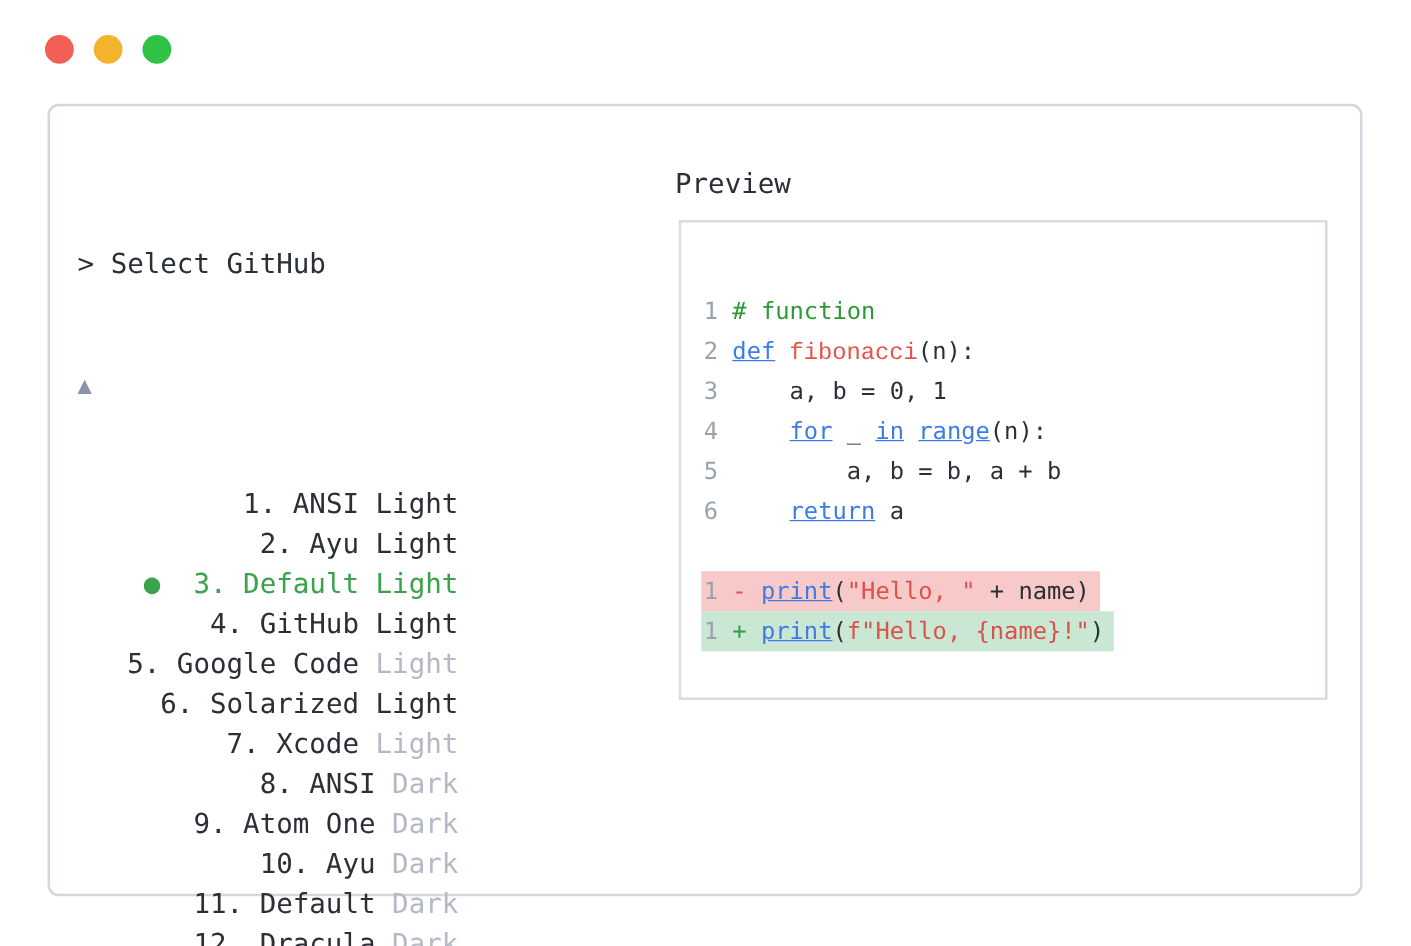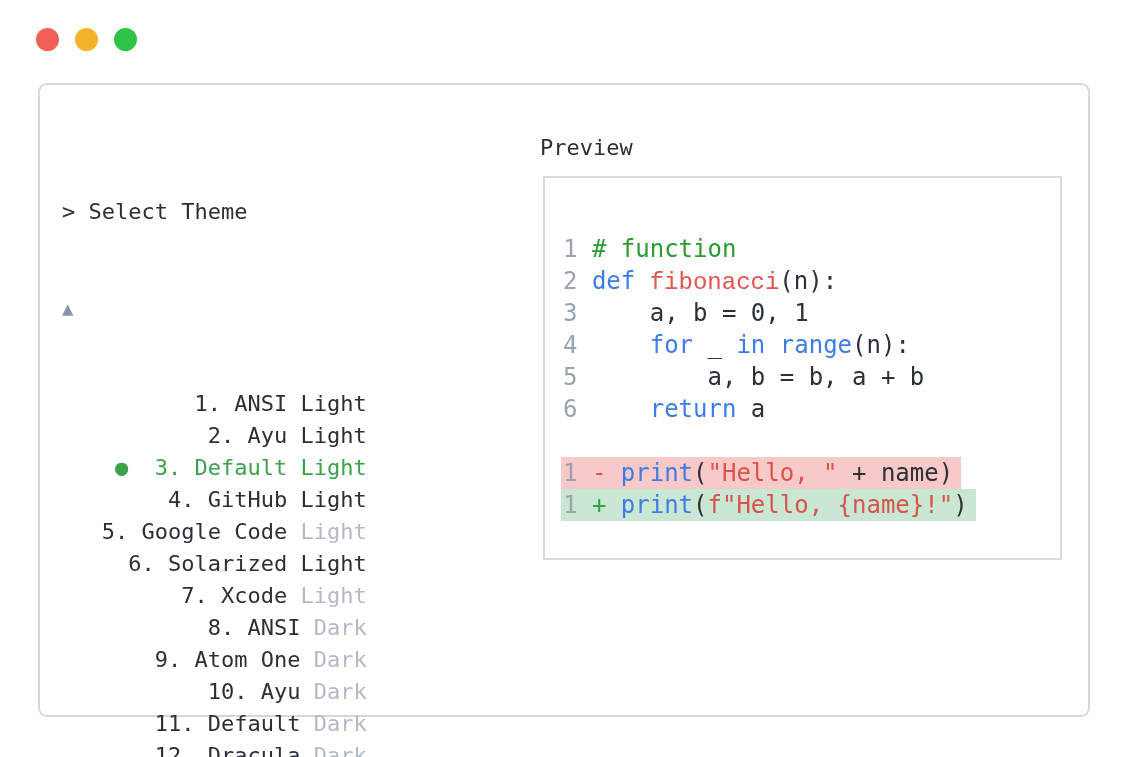--- a/index.html
+++ b/index.html
@@ -37,48 +37,48 @@
     position:absolute;left:500px;top:47px;
     font-size:22px;line-height:32px;color:var(--fg,#2b3036);
   }
   .preview-box{
     position:absolute;left:503px;top:91px;width:519px;height:384px;
     border:2px solid var(--pbox-border,#d7dbe2);background:#fff;
     box-sizing:border-box;overflow:hidden;
   }
   .code{
     padding:55px 0 16px 18px;
-    font-size:24px;line-height:32px;white-space:pre;
+    font-size:19px;line-height:32px;white-space:pre;
   }
   .cline{white-space:pre;height:32px;}
   .lno{color:var(--lno,#9aa2ae);}
   .tok-plain{color:var(--fg,#2b3036);}
   .tok-comment{color:var(--comment,#2a9a31);}
-  .tok-kw{color:var(--kw,#3d7ce8);}
+  .tok-kw{color:var(--kw,#3d7ce8);text-decoration:underline;}
   .tok-fn{color:var(--fn,#e5534b);font-family:Liberation Mono, monospace;}
   .tok-str{color:var(--str,#d9524c);}
   .sign-minus{color:var(--minus,#d94f4f);}
   .sign-plus{color:var(--plus,#2f9e44);}
   .hl{display:inline-block;padding:0 8px 0 2px;margin-left:-2px;}
   .hl.removed{background:var(--bg-removed,#f8c9c9);}
   .hl.added{background:var(--bg-added,#c9e7d3);}
 </style>
 </head>
 <body>
 
 <div class="lights">
   <span class="light red"></span>
   <span class="light yellow"></span>
   <span class="light green"></span>
 </div>
 
 <div class="panel">
 
   <div class="leftcol">
-    <div class="prompt"><span>&gt;</span><span> </span><span>Select Theme</span></div>
+    <div class="prompt"><span>&gt;</span><span> </span><span>Select GitHub</span></div>
     <div class="scroll-up">▲</div>
     <div id="theme-list"><div class="row"><span class="bullet">  </span><span class="num"> 1. </span><span class="lbl">ANSI Light</span></div><div class="row"><span class="bullet">  </span><span class="num"> 2. </span><span class="lbl">Ayu Light</span></div><div class="row"><span class="bullet">● </span><span class="num sel"> 3. </span><span class="lbl sel">Default Light</span></div><div class="row"><span class="bullet">  </span><span class="num"> 4. </span><span class="lbl">GitHub Light</span></div><div class="row"><span class="bullet">  </span><span class="num"> 5. </span><span class="lbl">Google Code</span><span class="mut"> Light</span></div><div class="row"><span class="bullet">  </span><span class="num"> 6. </span><span class="lbl">Solarized Light</span></div><div class="row"><span class="bullet">  </span><span class="num"> 7. </span><span class="lbl">Xcode</span><span class="mut"> Light</span></div><div class="row"><span class="bullet">  </span><span class="num"> 8. </span><span class="lbl">ANSI</span><span class="mut"> Dark</span></div><div class="row"><span class="bullet">  </span><span class="num"> 9. </span><span class="lbl">Atom One</span><span class="mut"> Dark</span></div><div class="row"><span class="bullet">  </span><span class="num">10. </span><span class="lbl">Ayu</span><span class="mut"> Dark</span></div><div class="row"><span class="bullet">  </span><span class="num">11. </span><span class="lbl">Default</span><span class="mut"> Dark</span></div><div class="row"><span class="bullet">  </span><span class="num">12. </span><span class="lbl">Dracula</span><span class="mut"> Dark</span></div></div>
     
     
     
   </div>
 
   <div class="preview-title">Preview</div>
 
   <div class="preview-box">

